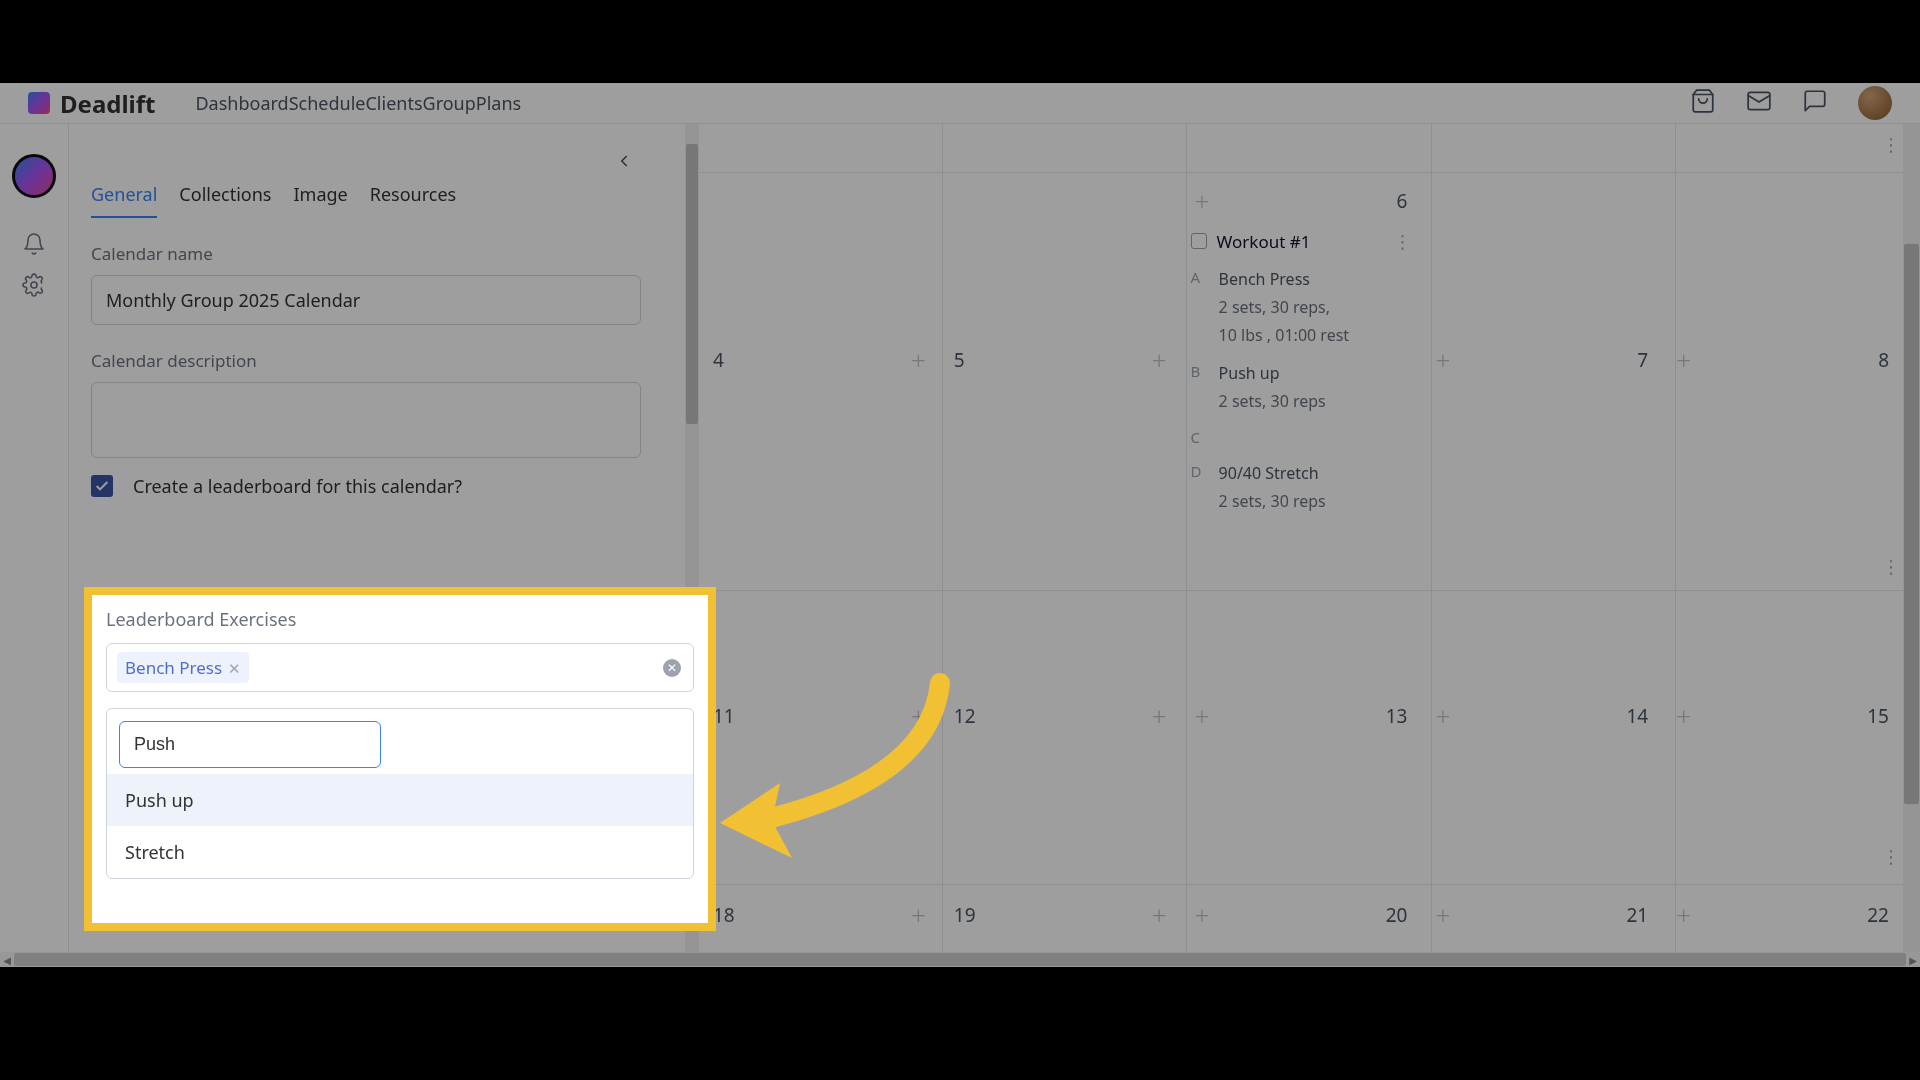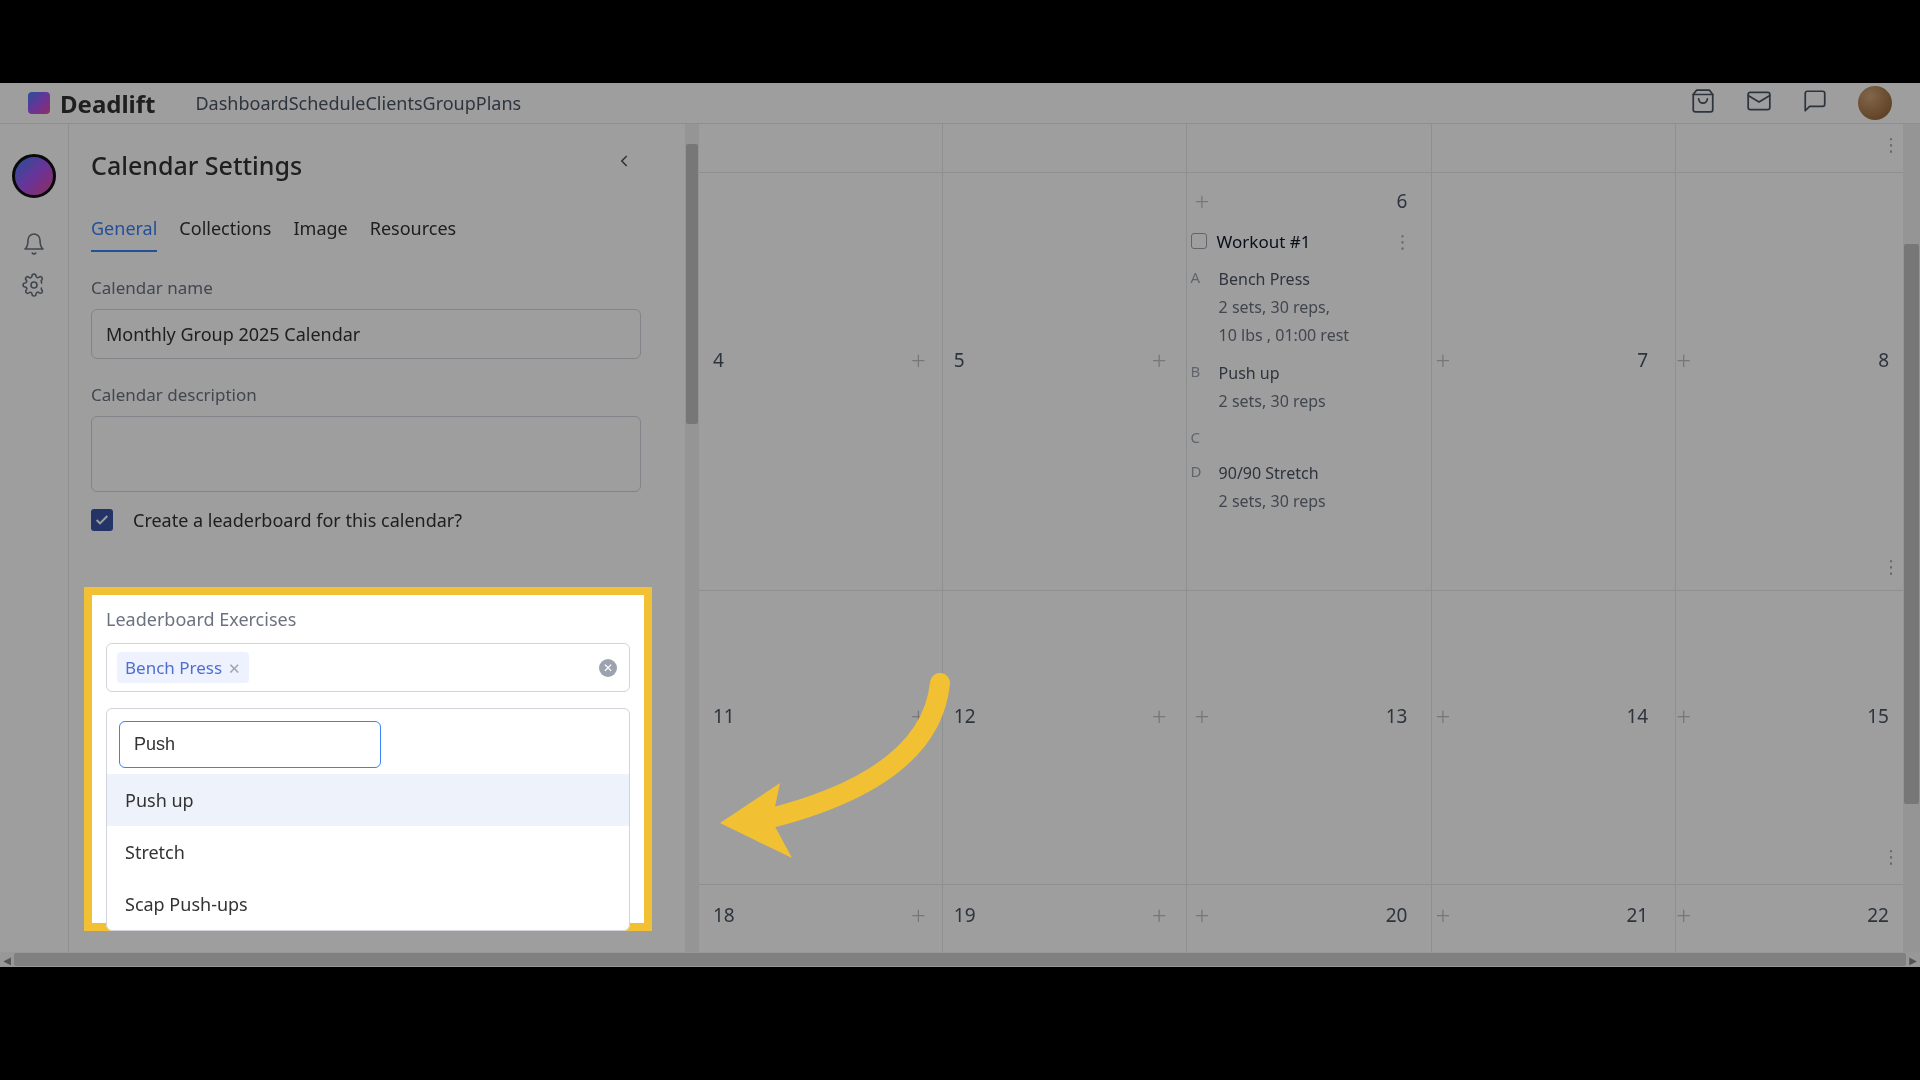--- a/index.html
+++ b/index.html
@@ -27,21 +27,21 @@
 .tab { font-size: 18px; color: #333; padding-bottom: 10px; cursor: pointer; }
 .tab.active { color: #3b82f6; border-bottom: 2px solid #3b82f6; }
 .form-label { font-size: 17px; color: #6b7280; margin-top: 24px; }
 .input, .textarea { width: 550px; border: 1px solid #d1d5db; border-radius: 6px; padding: 12px 14px; font-size: 18px; color: #333; margin-top: 10px; font-family: inherit; }
 .textarea { height: 76px; resize: none; }
 .check-row { display: flex; align-items: center; gap: 20px; margin-top: 11px; }
 .checkbox { width: 22px; height: 22px; background: #3b54a5; border-radius: 3px; display: flex; align-items: center; justify-content: center; }
 .checkbox svg { width: 16px; height: 16px; stroke: #fff; fill: none; stroke-width: 3; }
 .check-row span { font-size: 18px; color: #333; }
 
-.highlight-box { position: absolute; left: 84px; top: 504px; width: 568px; height: 344px; border: 8px solid #f2c133; background: #fff; z-index: 50; padding: 12px 14px 0 14px; }
+.highlight-box { position: absolute; left: 84px; top: 504px; width: 632px; height: 344px; border: 8px solid #f2c133; background: #fff; z-index: 50; padding: 12px 14px 0 14px; }
 .hl-label { font-size: 18px; color: #6b7280; }
 .tag-input { margin-top: 12px; border: 1px solid #d1d5db; border-radius: 6px; padding: 8px 10px; display: flex; align-items: center; position: relative; }
 .tag { background: #eef2ff; color: #4f6ed0; font-size: 17px; padding: 4px 8px; border-radius: 4px; display: flex; align-items: center; gap: 6px; }
 .tag-x { color: #9ca3af; font-size: 15px; }
 .clear-btn { position: absolute; right: 12px; top: 50%; transform: translateY(-50%); width: 18px; height: 18px; border-radius: 50%; background: #9ca3af; color: #fff; font-size: 12px; display: flex; align-items: center; justify-content: center; }
 .dropdown { margin-top: 16px; border: 1px solid #d1d5db; border-radius: 6px; background: #fff; }
 .search-field { margin: 12px 12px 6px 12px; border: 1.5px solid #3b82f6; border-radius: 6px; padding: 12px 14px; font-size: 18px; color: #333; }
 .dd-item { padding: 14px 18px; font-size: 18px; color: #333; }
 .dd-item.hover { background: #eef2fb; }
 
@@ -119,21 +119,20 @@
             <path d="M6 8a6 6 0 0 1 12 0c0 7 3 9 3 9H3s3-2 3-9"></path>
             <path d="M10.3 21a1.94 1.94 0 0 0 3.4 0"></path>
           </svg></span>
       <span><svg viewBox="0 0 24 24" stroke-width="1.6" stroke-linecap="round" stroke-linejoin="round">
             <circle cx="12" cy="12" r="3"></circle>
             <path d="M19.4 15a1.65 1.65 0 0 0 .33 1.82l.06.06a2 2 0 1 1-2.83 2.83l-.06-.06A1.65 1.65 0 0 0 15 19.4a1.65 1.65 0 0 0-1 1.51V21a2 2 0 1 1-4 0v-.09A1.65 1.65 0 0 0 9 19.4a1.65 1.65 0 0 0-1.82.33l-.06.06a2 2 0 1 1-2.83-2.83l.06-.06A1.65 1.65 0 0 0 4.6 15 1.65 1.65 0 0 0 3.09 14 2 2 0 1 1 3.09 10 1.65 1.65 0 0 0 4.6 9a1.65 1.65 0 0 0-.33-1.82l-.06-.06a2 2 0 1 1 2.83-2.83l.06.06A1.65 1.65 0 0 0 9 4.6 1.65 1.65 0 0 0 10 3.09 2 2 0 1 1 14 3.09 1.65 1.65 0 0 0 15 4.6a1.65 1.65 0 0 0 1.82-.33l.06-.06a2 2 0 1 1 2.83 2.83l-.06.06A1.65 1.65 0 0 0 19.4 9c.14.35.22.72.22 1.1"></path>
           </svg></span>
     </div>
 
     <div class="settings">
-      <div class="settings-title">Calendar Settings</div>
       <div class="chevron-back"><svg viewBox="0 0 24 24" stroke-width="2.2" stroke-linecap="round" stroke-linejoin="round">
             <polyline points="15 18 9 12 15 6"></polyline>
           </svg></div>
 
       <div class="tabs">
         <div class="tab active">General</div>
         <div class="tab">Collections</div>
         <div class="tab">Image</div>
         <div class="tab">Resources</div>
       </div>
@@ -203,21 +202,21 @@
                   <div>Push up</div>
                   <div class="sub">2 sets, 30 reps</div>
                 </div>
               </div>
             <div class="ex-row">
                 <div class="ex-letter">C</div>
               </div>
             <div class="ex-row">
                 <div class="ex-letter">D</div>
                 <div class="ex-body">
-                  <div>90/90 Stretch</div>
+                  <div>90/40 Stretch</div>
                   <div class="sub">2 sets, 30 reps</div>
                 </div>
               </div>
           </div>
         </div>
         <div class="day-head">
             <span class="plus">+</span>
             <span>7</span>
           </div>
         <div class="day-head">
@@ -288,21 +287,20 @@
       <div class="tag">
         <span>Bench Press</span>
         <span class="tag-x">✕</span>
       </div>
       <div class="clear-btn">✕</div>
     </div>
     <div class="dropdown">
       <input class="search-field" value="Push" style="">
       <div class="dd-item hover">Push up</div>
       <div class="dd-item">Stretch</div>
-      <div class="dd-item">Scap Push-ups</div>
     </div>
   </div>
 
   <svg class="annot-arrow" width="260" height="200" viewBox="0 0 260 200">
     <path d="M 240 10 Q 230 110 50 150" stroke="#f2c133" stroke-width="20" fill="none" stroke-linecap="round"></path>
     <path d="M 20 150 L 80 110 L 72 148 L 92 185 Z" fill="#f2c133"></path>
   </svg>
 
   <div class="hscroll">
     <div class="arrow-l">◀</div>

